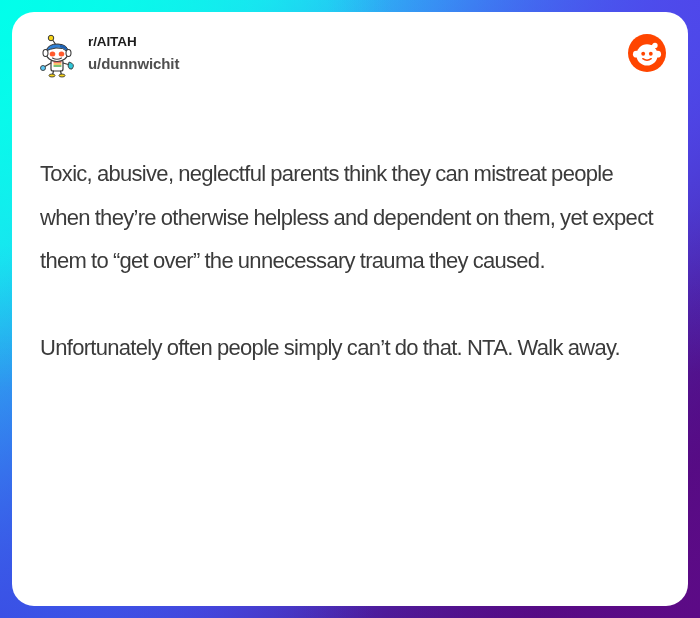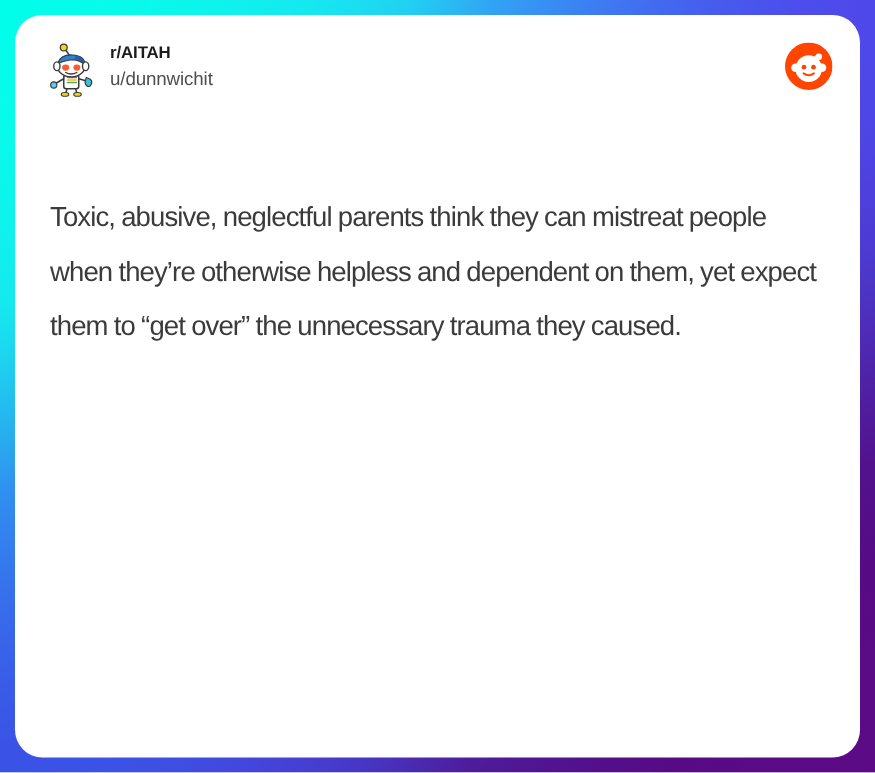--- a/index.html
+++ b/index.html
@@ -74,21 +74,21 @@
   }
   #subreddit-name {
     font-size: 13.5px;
     font-weight: bold;
     color: #1c1c1c;
     letter-spacing: -0.1px;
     line-height: 1.35;
   }
   #username {
     font-size: 15px;
-    font-weight: normal;
+    font-weight: bold;
     color: #4f4f4f;
     letter-spacing: -0.1px;
     line-height: 1.45;
     margin-top: 2px;
   }
 
   #reddit-logo {
     position: absolute;
     right: 22px;
     top: 22px;
@@ -177,16 +177,17 @@
           <circle cx="60" cy="52" r="5" fill="#FF4500"></circle>
           <path d="M39 65 Q50 73 61 65" stroke="#FF4500" stroke-width="4" fill="none" stroke-linecap="round"></path>
           <circle cx="22" cy="53" r="9" fill="#ffffff"></circle>
           <circle cx="78" cy="53" r="9" fill="#ffffff"></circle>
         </svg>
       </div>
     </div>
 
     <div id="post-body">
       <p class="para">Toxic, abusive, neglectful parents think they can mistreat people when they’re otherwise helpless and dependent on them, yet expect them to “get over” the unnecessary trauma they caused.</p>
+      <p class="para">Unfortunately often people simply can’t do that. NTA. Walk away.</p>
     </div>
 
   </div>
 </div>
 
 </body></html>

